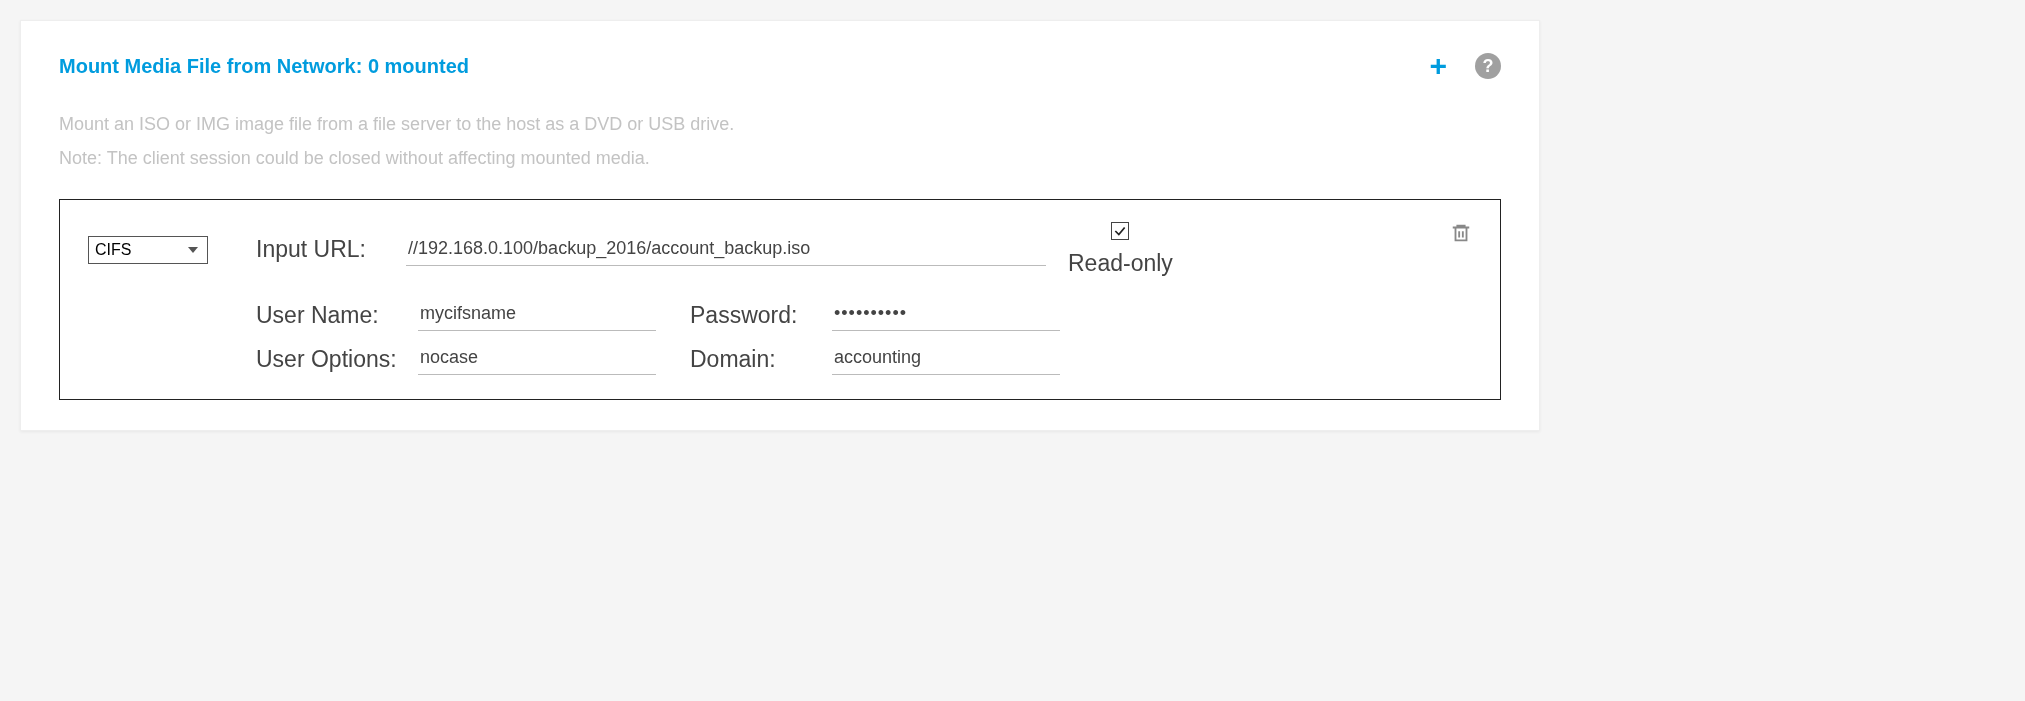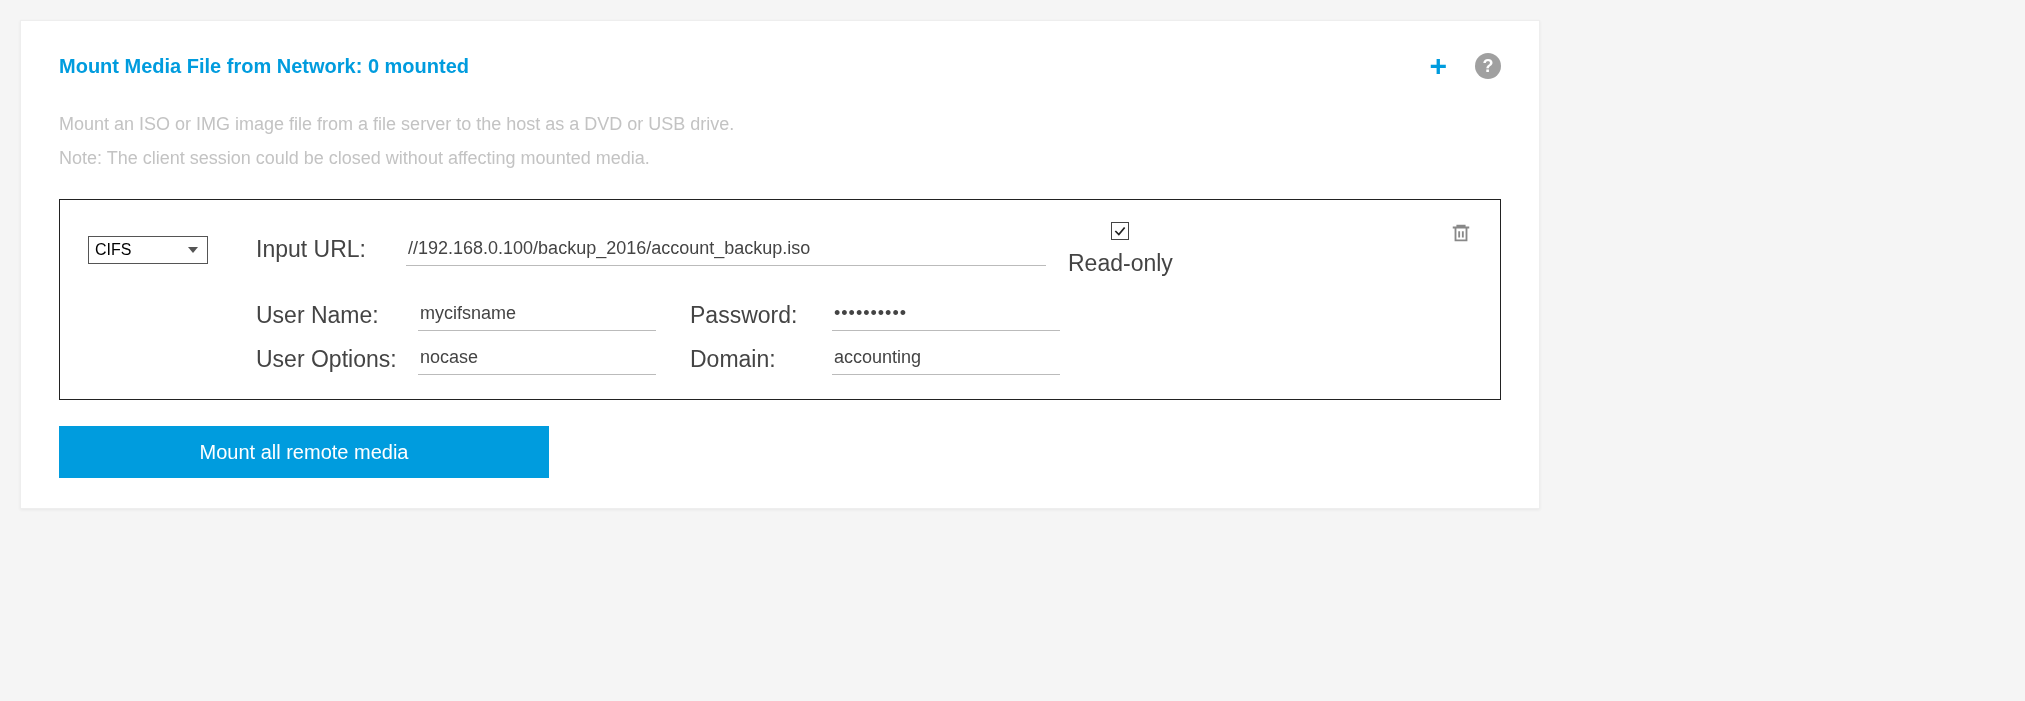--- a/index.html
+++ b/index.html
@@ -212,15 +212,14 @@
       <input class="input-underline pass-input" value="••••••••••" style="">
 
       <span class="label">User Options:</span>
       <input class="input-underline mount-input" value="nocase" style="">
       <span class="label">Domain:</span>
       <input class="input-underline domain-input" value="accounting" style="">
     </div>
 
   </div>
 
-  <button class="mount-btn">Mount all remote media</button>
 
 </div>
 
 </body></html>

